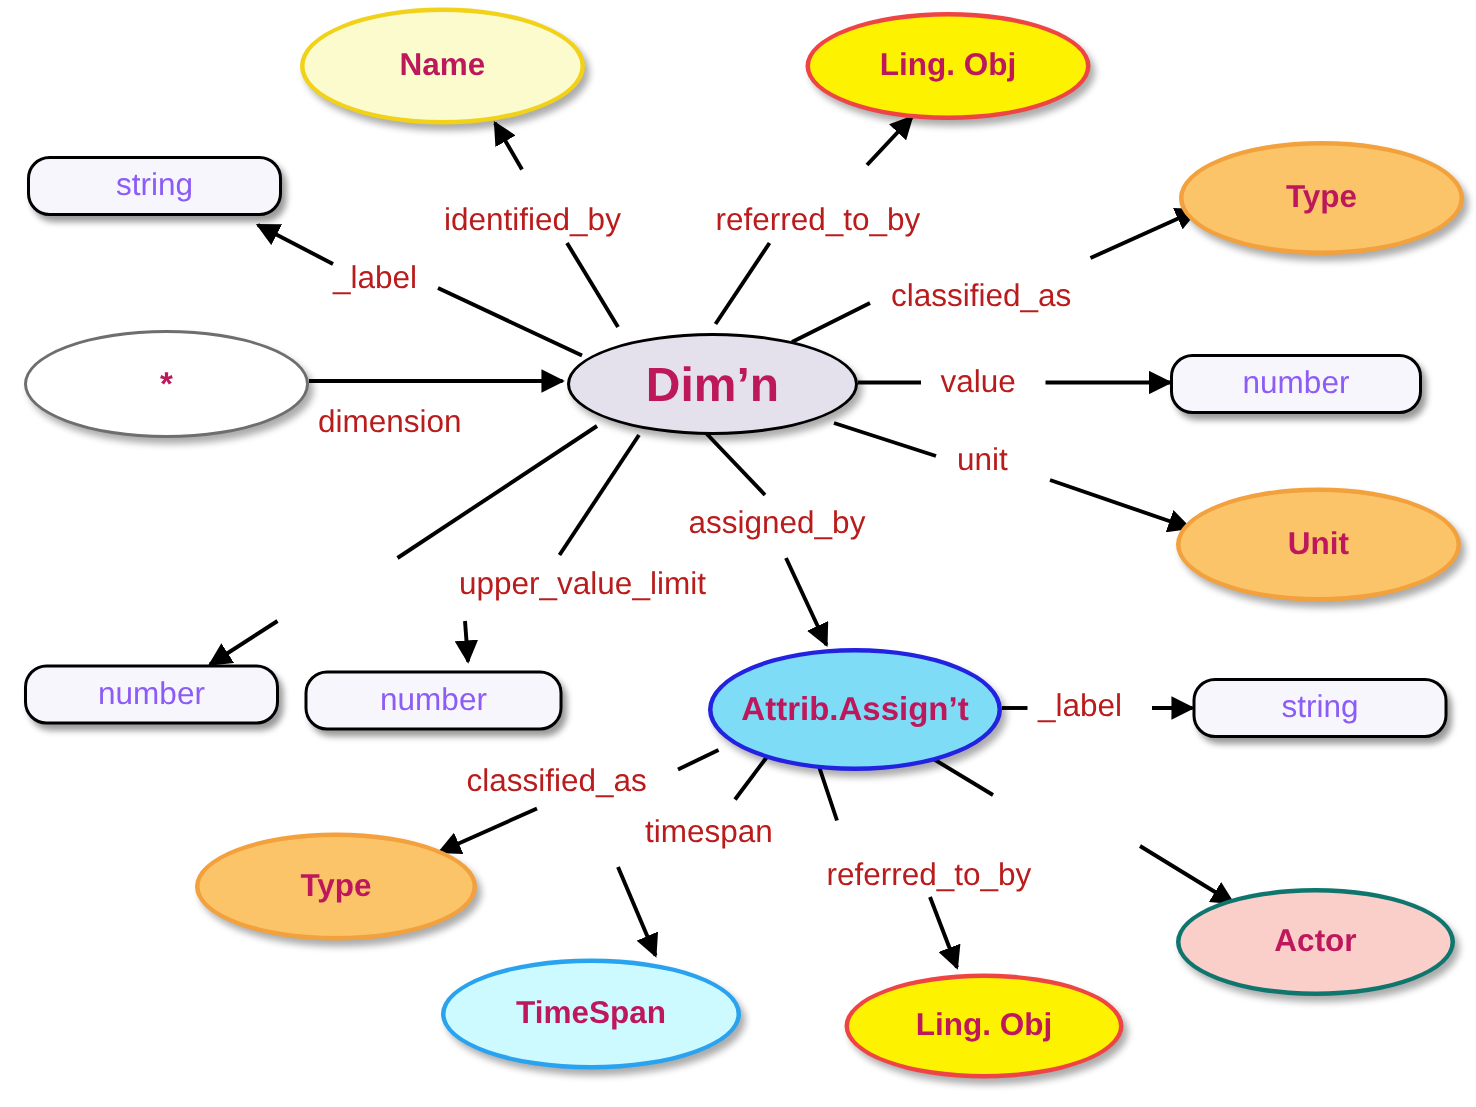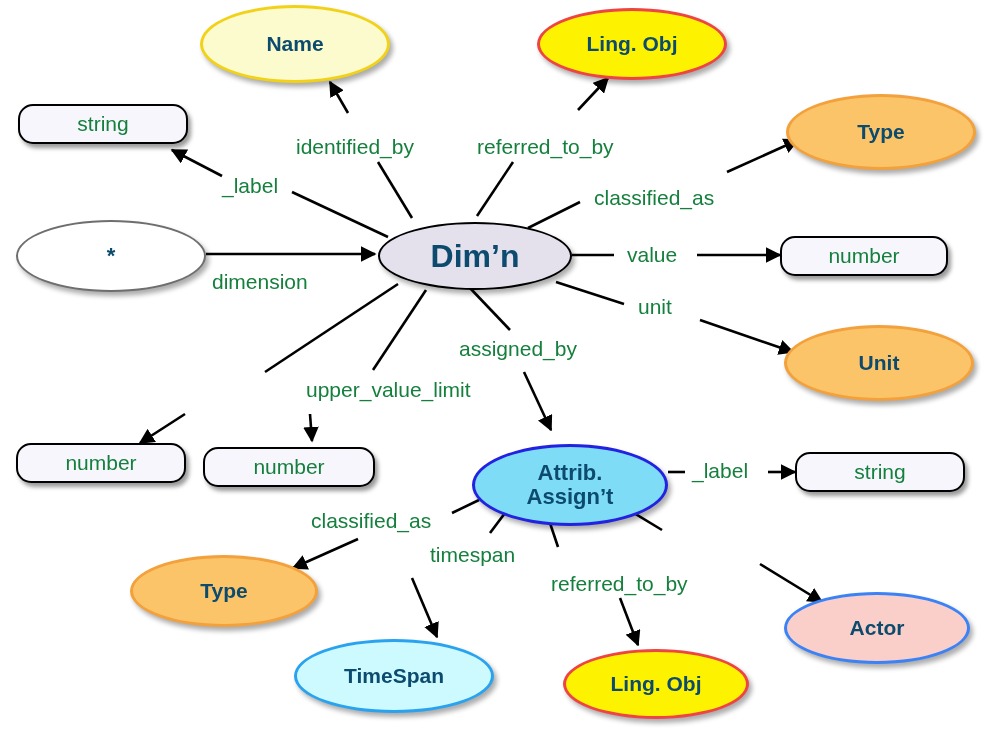--- a/index.html
+++ b/index.html
@@ -33,48 +33,48 @@
     justify-content: center;
     text-align: center;
     box-sizing: border-box;
     line-height: 1.08;
     z-index: 5;
   }
   .node-ellipse {
     border-radius: 50%;
     font-weight: bold;
     font-size: 21px;
-    color: #0c4a6e;
+    color: #be185d;
     box-shadow: 3px 4px 5px rgba(0,0,0,0.33);
   }
   .node-box {
     border-radius: 15px;
     font-weight: normal;
     font-size: 21px;
-    color: #15803d;
+    color: #8b5cf6;
     background: #f8f6fd;
     border: 2.2px solid #000000;
     box-shadow: 3px 4px 4px rgba(0,0,0,0.40);
   }
   
   .fill-name      { background: #fbfbce; border: 3px solid #f2d219; }
   .fill-lingobj   { background: #fdf200; border: 3px solid #ef4444; }
   .fill-type      { background: #fbc469; border: 3px solid #f2a13c; }
   .fill-unit      { background: #fbc469; border: 3px solid #f2a13c; }
   .fill-dimn      { background: #e4e1ec; border: 2.6px solid #000000; }
   .fill-star      { background: #ffffff; border: 2.6px solid #6e6e6e; font-weight: bold; }
   .fill-attrib    { background: #7fdcf7; border: 3px solid #2222e0; }
   .fill-timespan  { background: #ccfaff; border: 3px solid #29a3ef; }
-  .fill-actor     { background: #fbcfc9; border: 3px solid #3b82f6; text-align: right; }
+  .fill-actor     { background: #fbcfc9; border: 3px solid #0f766e; text-align: right; }
 
   
   .edge-label {
     position: absolute;
     font-size: 21px;
-    color: #15803d;
+    color: #b91c1c;
     white-space: nowrap;
     z-index: 6;
     background: transparent;
   }
   .node-line2 { display:block; }
 </style>
 </head>
 <body>
 
 <div id="diagram-canvas">
@@ -194,21 +194,21 @@
   </div>
 
   <div class="node node-box" style="left:16px; top:443px; width:170px; height:40px;">
     <span>number</span>
   </div>
 
   <div class="node node-box" style="left:203px; top:447px; width:172px; height:40px;">
     <span>number</span>
   </div>
 
-  <div class="node node-ellipse fill-attrib" style="left:472px; top:444px; width:196px; height:82px; flex-direction:column; font-size:22px;">
+  <div class="node node-ellipse fill-attrib" style="left:472px; top:432px; width:196px; height:82px; flex-direction:row; font-size:22px;">
     <span class="node-line2">Attrib.</span>
     <span class="node-line2">Assign’t</span>
   </div>
 
   <div class="node node-box" style="left:795px; top:452px; width:170px; height:40px;">
     <span>string</span>
   </div>
 
   <div class="node node-ellipse fill-type" style="left:130px; top:555px; width:188px; height:72px;">
     <span>Type</span>

